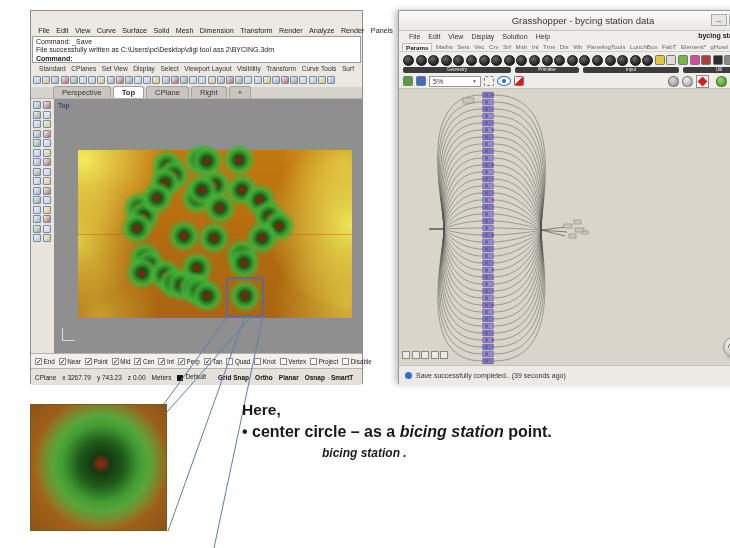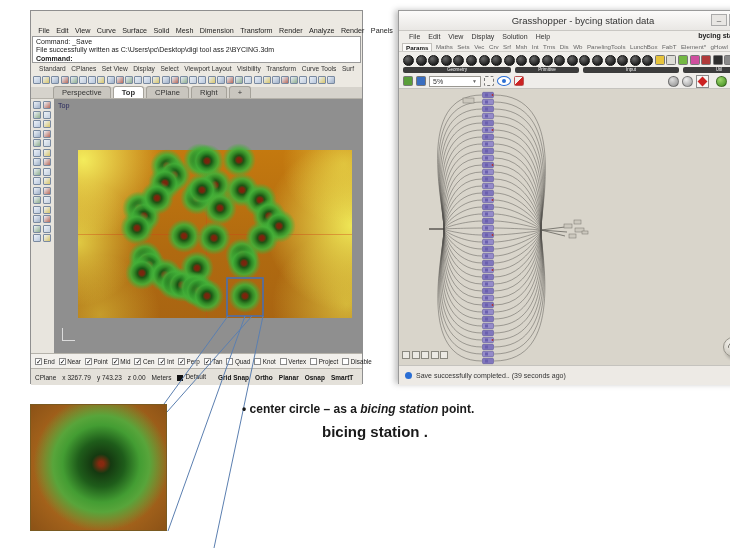--- a/index.html
+++ b/index.html
@@ -121,23 +121,23 @@
     background:
       radial-gradient(circle at 52% 47%, rgba(130,34,14,.9) 0 2.5%, rgba(16,56,16,.97) 10%,
         rgba(26,92,26,.97) 24%, rgba(62,160,52,.95) 40%, rgba(74,176,64,.85) 50%,
         rgba(74,176,64,0) 70%),
       radial-gradient(circle at 50% 50%, rgba(0,0,0,0) 60%, rgba(110,62,16,.5) 100%),
       #a9661c;}
 
   
   #annotation{left:242px;top:399px;width:482px;font-weight:bold;color:#1a1a1a;}
   .ann-heading{font-size:15.5px;line-height:22px;}
-  .ann-line{font-size:12px;line-height:21.5px;white-space:nowrap;}
+  .ann-line{font-size:16px;line-height:21.5px;white-space:nowrap;}
   .ann-line em{font-style:italic;}
-  .ann-line2{font-size:15px;line-height:21.5px;padding-left:80px;}
+  .ann-line2{font-size:12px;line-height:21.5px;padding-left:80px;font-style:italic;}
 </style>
 </head>
 <body>
 
 <div id="slide">
 
   <div id="rhino" class="abs">
     <div class="r-menubar">
         <span class="r-menu-item">File</span>
         <span class="r-menu-item">Edit</span>
@@ -651,19 +651,20 @@
   <svg id="callout-svg" class="abs">
     <rect x="227" y="278" width="36" height="38" fill="none" stroke="#4a6faf" stroke-width="1.6"></rect>
     <line x1="228" y1="316" x2="164" y2="404" stroke="#5b7fb0" stroke-width="1"></line>
     <line x1="252" y1="316" x2="167" y2="412" stroke="#5b7fb0" stroke-width="1"></line>
     <line x1="245" y1="316" x2="168" y2="531" stroke="#5b7fb0" stroke-width="1"></line>
     <line x1="263" y1="316" x2="214" y2="548" stroke="#5b7fb0" stroke-width="1"></line>
   </svg>
   <div id="zoomsq" class="abs"></div>
 
   <div id="annotation" class="abs">
+    <div class="ann-heading">Here,</div>
     <div id="ann-bullets">
         <div class="ann-line"><span style="color: rgb(26, 26, 26);">• center circle</span><span> – as a </span><em>bicing station</em><span> point.</span></div>
         <div class="ann-line2">bicing station .</div>
       </div>
   </div>
 
 </div>
 
 </body></html>

